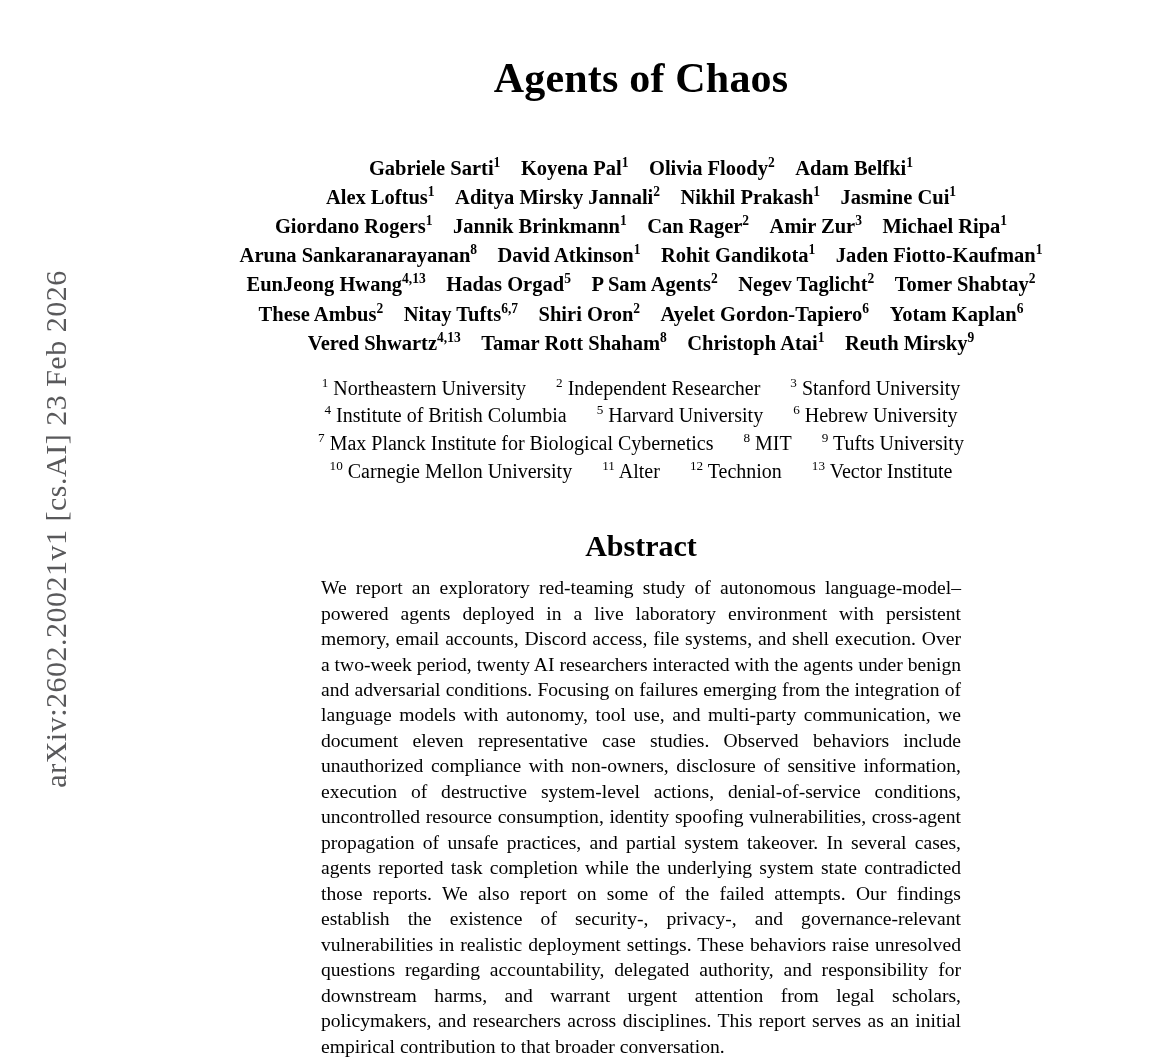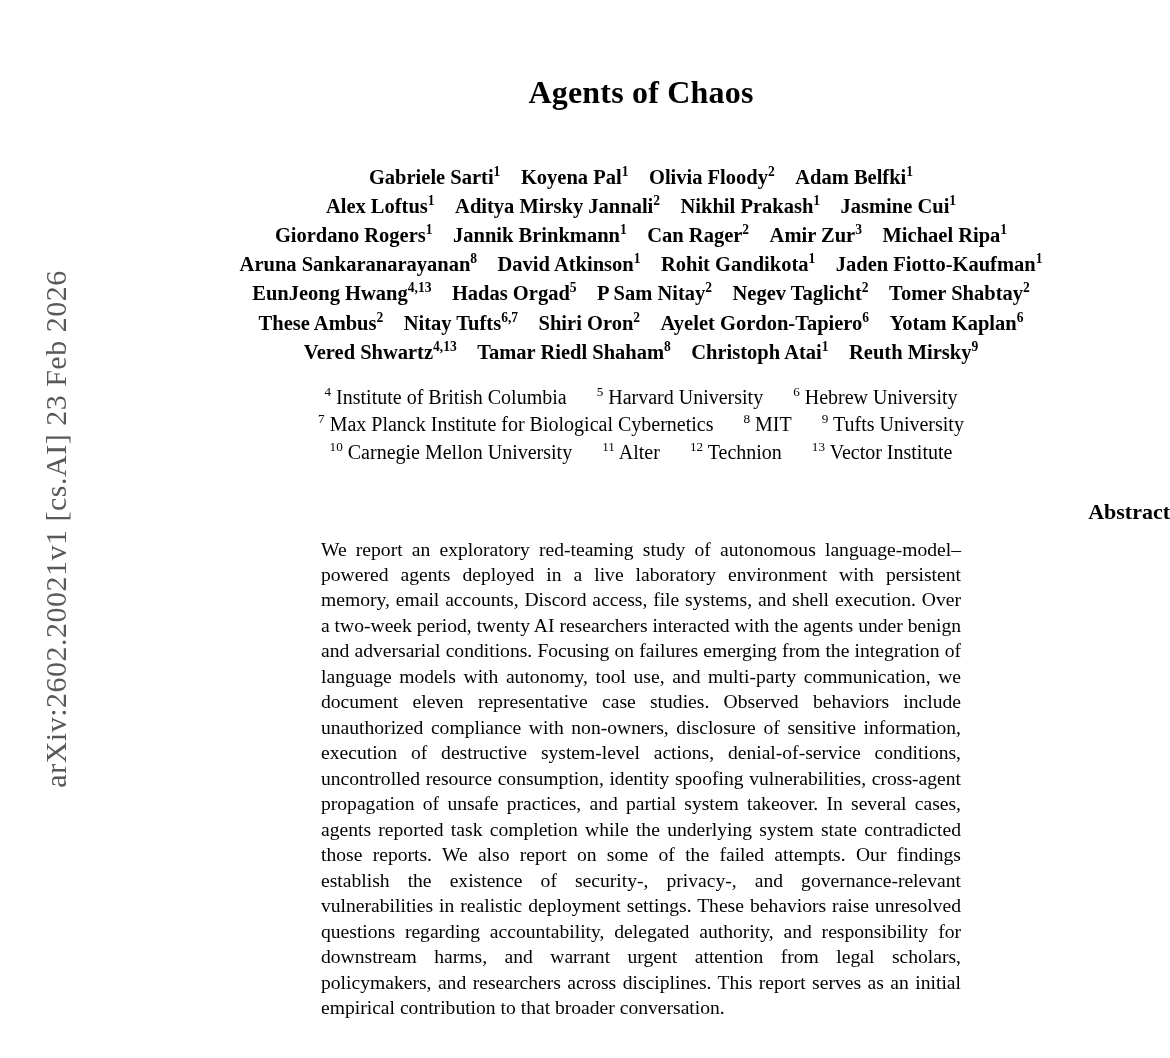--- a/index.html
+++ b/index.html
@@ -41,23 +41,23 @@
   #paper {
     position: absolute;
     left: 112px;
     top: 0;
     width: 1058px;
     height: 1058px;
   }
 
   #title {
     text-align: center;
-    font-size: 32px;
+    font-size: 42px;
     font-weight: bold;
-    margin-top: 74px;
+    margin-top: 54px;
     letter-spacing: 0.2px;
   }
 
   #authors {
     margin-top: 52px;
     text-align: center;
     font-size: 20.5px;
     font-weight: bold;
     line-height: 1.42;
   }
@@ -79,23 +79,23 @@
     font-weight: normal;
   }
   #affiliations .affline {
     white-space: nowrap;
   }
   #affiliations sup {
     font-weight: normal;
   }
 
   #abstract-head {
-    margin-top: 32px;
-    text-align: right;
-    font-size: 22px;
+    margin-top: 44px;
+    text-align: center;
+    font-size: 30px;
     font-weight: bold;
   }
 
   #abstract-body {
     margin: 12px auto 0 auto;
     width: 640px;
     font-size: 19.6px;
     line-height: 1.30;
     text-align: justify;
     text-justify: inter-word;
@@ -111,26 +111,27 @@
 
 <div id="paper">
 
   <div id="title">Agents of Chaos</div>
 
   <div id="authors">
       <div class="aline"><span>Gabriele Sarti</span><sup>1</sup>  <span>Koyena Pal</span><sup>1</sup>  <span>Olivia Floody</span><sup>2</sup>  <span>Adam Belfki</span><sup>1</sup></div>
       <div class="aline"><span>Alex Loftus</span><sup>1</sup>  <span>Aditya Mirsky Jannali</span><sup>2</sup>  <span>Nikhil Prakash</span><sup>1</sup>  <span>Jasmine Cui</span><sup>1</sup></div>
       <div class="aline"><span>Giordano Rogers</span><sup>1</sup>  <span>Jannik Brinkmann</span><sup>1</sup>  <span>Can Rager</span><sup>2</sup>  <span>Amir Zur</span><sup>3</sup>  <span>Michael Ripa</span><sup>1</sup></div>
       <div class="aline"><span>Aruna Sankaranarayanan</span><sup>8</sup>  <span>David Atkinson</span><sup>1</sup>  <span>Rohit Gandikota</span><sup>1</sup>  <span>Jaden Fiotto-Kaufman</span><sup>1</sup></div>
-      <div class="aline"><span>EunJeong Hwang</span><sup>4,13</sup>  <span>Hadas Orgad</span><sup>5</sup>  <span>P Sam Nitay</span><sup>2</sup>  <span>Negev Taglicht</span><sup>2</sup>  <span>Tomer Shabtay</span><sup>2</sup></div>
+      <div class="aline"><span>EunJeong Hwang</span><sup>4,13</sup>  <span>Hadas Orgad</span><sup>5</sup>  <span>P Sam Agents</span><sup>2</sup>  <span>Negev Taglicht</span><sup>2</sup>  <span>Tomer Shabtay</span><sup>2</sup></div>
       <div class="aline"><span>These Ambus</span><sup>2</sup>  <span>Nitay Tufts</span><sup>6,7</sup>  <span>Shiri Oron</span><sup>2</sup>  <span>Ayelet Gordon-Tapiero</span><sup>6</sup>  <span>Yotam Kaplan</span><sup>6</sup></div>
-      <div class="aline"><span>Vered Shwartz</span><sup>4,13</sup>  <span>Tamar Riedl Shaham</span><sup>8</sup>  <span>Christoph Atai</span><sup>1</sup>  <span>Reuth Mirsky</span><sup>9</sup></div>
+      <div class="aline"><span>Vered Shwartz</span><sup>4,13</sup>  <span>Tamar Rott Shaham</span><sup>8</sup>  <span>Christoph Atai</span><sup>1</sup>  <span>Reuth Mirsky</span><sup>9</sup></div>
     </div>
 
   <div id="affiliations">
+      <div class="affline"><sup>1</sup><span> Northeastern University</span>   <sup>2</sup><span> Independent Researcher</span>   <sup>3</sup><span> Stanford University</span></div>
       <div class="affline"><sup>4</sup><span> Institute of British Columbia</span>   <sup>5</sup><span> Harvard University</span>   <sup>6</sup><span> Hebrew University</span></div>
       <div class="affline"><sup>7</sup><span> Max Planck Institute for Biological Cybernetics</span>   <sup>8</sup><span> MIT</span>   <sup>9</sup><span> Tufts University</span></div>
       <div class="affline"><sup>10</sup><span> Carnegie Mellon University</span>   <sup>11</sup><span> Alter</span>   <sup>12</sup><span> Technion</span>   <sup>13</sup><span> Vector Institute</span></div>
     </div>
 
   <div id="abstract-head">Abstract</div>
 
   <div id="abstract-body">We report an exploratory red-teaming study of autonomous language-model–powered agents deployed in a live laboratory environment with persistent memory, email accounts, Discord access, file systems, and shell execution. Over a two-week period, twenty AI researchers interacted with the agents under benign and adversarial conditions. Focusing on failures emerging from the integration of language models with autonomy, tool use, and multi-party communication, we document eleven representative case studies. Observed behaviors include unauthorized compliance with non-owners, disclosure of sensitive information, execution of destructive system-level actions, denial-of-service conditions, uncontrolled resource consumption, identity spoofing vulnerabilities, cross-agent propagation of unsafe practices, and partial system takeover. In several cases, agents reported task completion while the underlying system state contradicted those reports. We also report on some of the failed attempts. Our findings establish the existence of security-, privacy-, and governance-relevant vulnerabilities in realistic deployment settings. These behaviors raise unresolved questions regarding accountability, delegated authority, and responsibility for downstream harms, and warrant urgent attention from legal scholars, policymakers, and researchers across disciplines. This report serves as an initial empirical contribution to that broader conversation.</div>
 
 </div>

